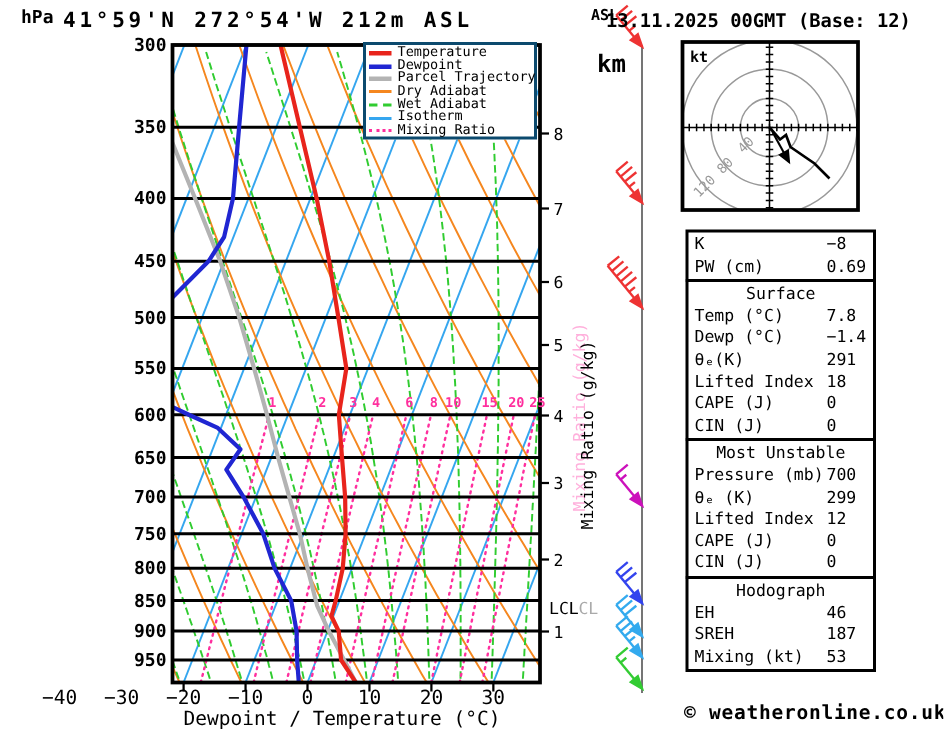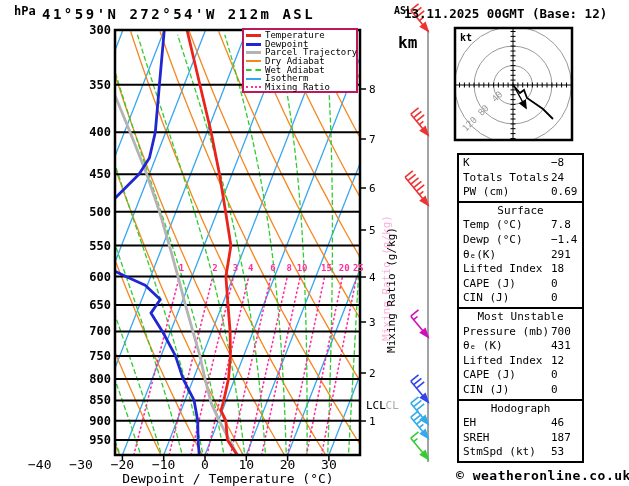--- a/index.html
+++ b/index.html
@@ -7,21 +7,21 @@
          font-family:"DejaVu Sans Mono","Liberation Mono",monospace;}
   .abs{position:absolute;}
   .hdr{font-weight:bold;color:#000;white-space:pre;}
   #title{left:42px;top:6px;font-size:14px;letter-spacing:2.5px;}
   #hpa-label{left:14px;top:4px;font-size:12px;}
   #km-label{left:398px;top:2px;font-size:16px;margin-top:31px;}
   #asl-label{left:394px;top:5px;font-size:10px;}
   #datetime{left:404px;top:6px;font-size:12.5px;letter-spacing:0;}
   #footer{left:456px;top:468px;font-size:13px;font-weight:bold;letter-spacing:0.5px;}
   
-  #legend{left:242px;top:28px;width:116px;height:65px;border:2px solid #be185d;background:#fff;
+  #legend{left:242px;top:28px;width:116px;height:65px;border:2px solid #0c4a6e;background:#fff;
           padding:1px 0 0 2px;box-sizing:border-box;z-index:5;}
   .lrow{display:flex;align-items:center;height:8.7px;}
   .lsamp{width:15px;margin-right:4px;flex:0 0 15px;}
   .llab{font-size:9px;line-height:8.7px;color:#000;white-space:pre;}
   
   #datatable{left:457px;top:153px;width:127px;z-index:4;}
   .tsec{border:2px solid #000;background:#fff;margin-top:-2px;padding:1px 0;}
   .tsec:first-child{margin-top:0;}
   .trow{position:relative;height:14.6px;line-height:14.6px;font-size:11px;color:#000;white-space:pre;}
   .tlab{position:absolute;left:4px;top:0;}
@@ -376,41 +376,40 @@
           <line x1="515" y1="88" x2="526" y2="108"></line>
           <polygon points="526,108 520.0,103.3 525.3,100.4"></polygon>
         </g>
       </g>
       <rect x="455" y="28" width="117" height="112" fill="none" stroke="#000" stroke-width="2.5"></rect>
     </svg>
 
 <div class="abs" id="datatable">
   <div class="tsec">
     <div class="trow"><span class="tlab">K</span><span class="tval">−8</span></div>
-    <div class="trow"><span class="tlab">Totals Totals</span><span class="tval">24</span></div>
     <div class="trow"><span class="tlab">PW (cm)</span><span class="tval">0.69</span></div>
   </div>
   <div class="tsec">
     <div class="trow thead">Surface</div>
     <div class="trow"><span class="tlab">Temp (°C)</span><span class="tval">7.8</span></div>
     <div class="trow"><span class="tlab">Dewp (°C)</span><span class="tval">−1.4</span></div>
     <div class="trow"><span class="tlab">θₑ(K)</span><span class="tval">291</span></div>
     <div class="trow"><span class="tlab">Lifted Index</span><span class="tval">18</span></div>
     <div class="trow"><span class="tlab">CAPE (J)</span><span class="tval">0</span></div>
     <div class="trow"><span class="tlab">CIN (J)</span><span class="tval">0</span></div>
   </div>
   <div class="tsec">
     <div class="trow thead">Most Unstable</div>
     <div class="trow"><span class="tlab">Pressure (mb)</span><span class="tval">700</span></div>
-    <div class="trow"><span class="tlab">θₑ (K)</span><span class="tval">431</span></div>
+    <div class="trow"><span class="tlab">θₑ (K)</span><span class="tval">299</span></div>
     <div class="trow"><span class="tlab">Lifted Index</span><span class="tval">12</span></div>
     <div class="trow"><span class="tlab">CAPE (J)</span><span class="tval">0</span></div>
     <div class="trow"><span class="tlab">CIN (J)</span><span class="tval">0</span></div>
   </div>
   <div class="tsec">
     <div class="trow thead">Hodograph</div>
     <div class="trow"><span class="tlab">EH</span><span class="tval">46</span></div>
     <div class="trow"><span class="tlab">SREH</span><span class="tval">187</span></div>
-    <div class="trow"><span class="tlab">StmSpd (kt)</span><span class="tval">53</span></div>
+    <div class="trow"><span class="tlab">Mixing (kt)</span><span class="tval">53</span></div>
   </div>
 </div>
 
 </div>
 
 </body></html>

